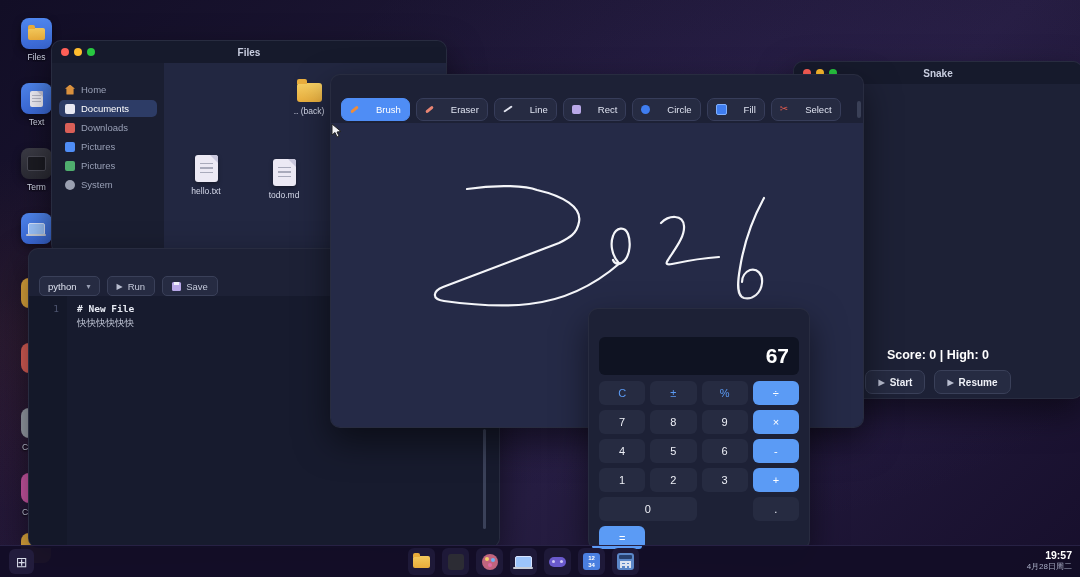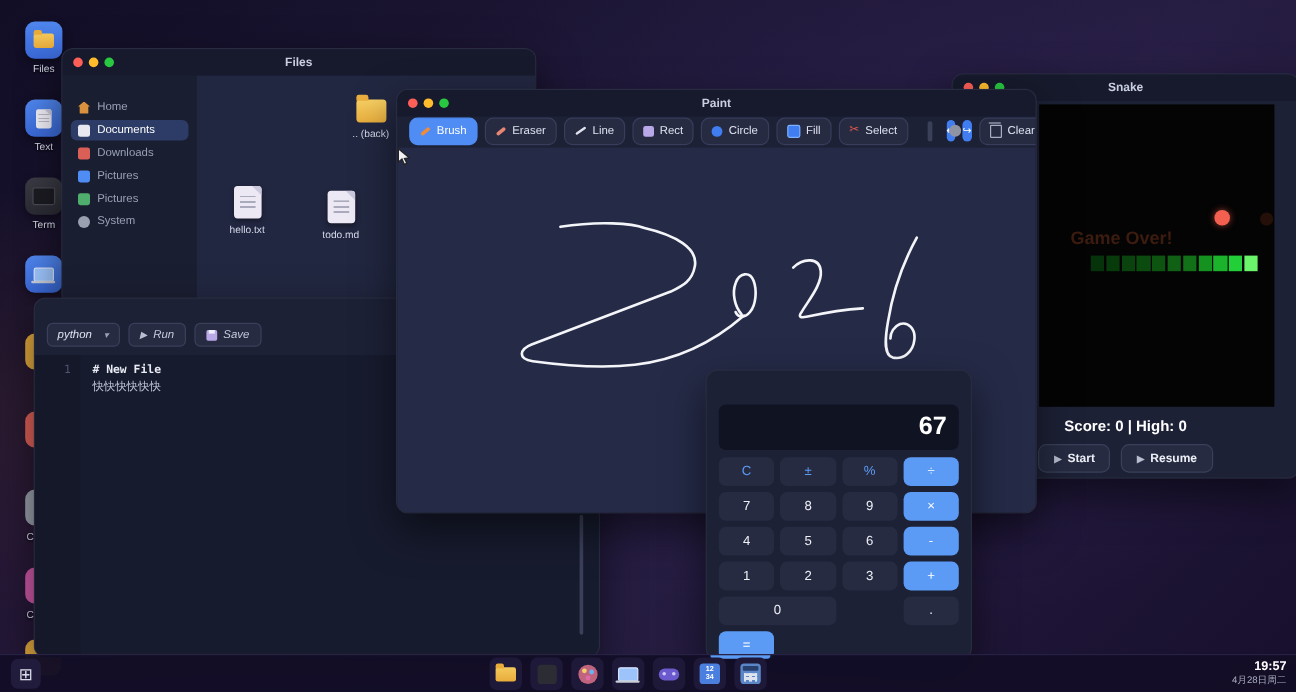--- a/index.html
+++ b/index.html
@@ -55,21 +55,21 @@
   .fentry{position:absolute;width:56px;text-align:center;}
   .fentry .big-folder{width:25px;height:19px;margin:0 auto;background:linear-gradient(180deg,#f6cf63,#eaaf3e);border-radius:3px;position:relative;}
   .fentry .big-folder::before{content:"";position:absolute;top:-4px;left:0;width:10px;height:5px;background:#eaaf3e;border-radius:2px 2px 0 0;}
   .fentry .big-doc{width:23px;height:27px;margin:0 auto;background:#ece9f4;border-radius:3px;position:relative;overflow:hidden;box-shadow:0 2px 4px rgba(0,0,0,.35);}
   .fentry .big-doc::before{content:"";position:absolute;left:5px;top:8px;width:13px;height:13px;
     background:repeating-linear-gradient(#a9aabb 0 1.5px,transparent 1.5px 4.5px);}
   .fentry .big-doc::after{content:"";position:absolute;right:0;top:0;border:4px solid #cac8dd;border-left-color:transparent;border-bottom-color:transparent;}
   .flabel{margin-top:4px;font-size:8.5px;color:#d5d9ea;}
   
   .paint-toolbar{position:absolute;top:20px;left:0;right:0;height:28px;display:flex;align-items:center;gap:6px;padding:0 10px;}
-  .tool{display:flex;align-items:center;gap:5px;height:21px;padding:0 8px;border-radius:7px;
+  .tool{display:flex;align-items:center;gap:17px;height:21px;padding:0 8px;border-radius:7px;
     background:#262b42;border:1px solid #373d5a;font-size:9.5px;color:#dfe3f0;}
   .tool.active{background:#4f8df5;border-color:#4f8df5;color:#fff;}
   .tg{display:inline-block;}
   .tg-brush{width:9px;height:3px;border-radius:2px;background:#ef8c3a;transform:rotate(-40deg);}
   .tg-eraser{width:9px;height:3px;border-radius:2px;background:#e98573;transform:rotate(-40deg);}
   .tg-line{width:10px;height:2px;border-radius:2px;background:#dfe2ee;transform:rotate(-35deg);}
   .tg-rect{width:9px;height:9px;border-radius:2px;background:#b9a8e8;}
   .tg-circle{width:9px;height:9px;border-radius:50%;background:#3f7df0;}
   .tg-fill{width:9px;height:9px;border-radius:2px;background:#3f7df0;border:1px solid #7fb0ff;}
   .tg-scissors{font-size:10px;color:#e05a4e;line-height:1;}
@@ -79,21 +79,21 @@
   .slider .thumb{position:absolute;left:8px;top:-3px;width:10px;height:10px;border-radius:50%;background:#8f94a5;}
   .mini-btn{width:18px;height:18px;border-radius:4px;background:#3f7df0;color:#fff;font-size:9px;
     display:flex;align-items:center;justify-content:center;}
   .trash{width:8px;height:9px;border:1px solid #a8adc0;border-radius:1px;position:relative;}
   .trash::before{content:"";position:absolute;left:-2px;top:-3px;width:10px;height:1.5px;background:#a8adc0;}
   .paint-canvas{position:absolute;top:48px;left:0;right:0;bottom:0;background:#252a47;}
   .paint-canvas svg{position:absolute;inset:0;}
   .paint-canvas path{fill:none;stroke:#f4f5f9;stroke-width:2.2;stroke-linecap:round;stroke-linejoin:round;}
   .cursor{position:absolute;left:186px;top:146px;}
   
-  .ed-toolbar{position:absolute;top:20px;left:0;right:0;height:27px;display:flex;align-items:flex-start;gap:7px;padding:0 10px;background:#1d2136;font-style:italic;}
+  .ed-toolbar{position:absolute;top:20px;left:0;right:0;height:27px;display:flex;align-items:flex-end;gap:7px;padding:0 10px;background:#1d2136;}
   .ed-select{display:flex;align-items:center;gap:10px;height:18px;padding:0 8px;background:#262b42;
     border:1px solid #3a4059;border-radius:5px;font-size:9.5px;color:#dde1ee;}
   .ed-btn{display:flex;align-items:center;gap:5px;height:18px;padding:0 9px;background:#262b42;
     border:1px solid #3a4059;border-radius:5px;font-size:9.5px;color:#c4c9da;}
   .chev{font-size:8px;color:#9aa0b5;}
   .playg{font-size:8px;color:#b9bed0;}
   .floppy{width:9px;height:9px;background:#b9a8e8;border-radius:1.5px;position:relative;}
   .floppy::before{content:"";position:absolute;left:2px;top:0;width:5px;height:3px;background:#efeffa;}
   .ed-area{position:absolute;top:47px;left:0;right:0;bottom:0;background:#171b2e;display:flex;
     font-family:"DejaVu Sans Mono",monospace;font-size:9.5px;}
@@ -245,38 +245,20 @@
 
   <div class="win" style="left:793px;top:61px;width:288px;height:336px;z-index:2">
     <div class="titlebar">
       <div class="lights">
         <span class="light r"></span>
         <span class="light y"></span>
         <span class="light g"></span>
       </div>
       <div class="title" style="width:288px">Snake</div>
     </div>
-    <div class="snake-canvas">
-      <div class="gameover">Game Over!</div>
-      <div class="snake-body">
-          <div class="seg" style="background: rgb(7, 51, 10);"></div>
-          <div class="seg" style="background: rgb(8, 59, 12);"></div>
-          <div class="seg" style="background: rgb(10, 67, 13);"></div>
-          <div class="seg" style="background: rgb(12, 75, 15);"></div>
-          <div class="seg" style="background: rgb(14, 84, 17);"></div>
-          <div class="seg" style="background: rgb(16, 96, 22);"></div>
-          <div class="seg" style="background: rgb(18, 112, 24);"></div>
-          <div class="seg" style="background: rgb(21, 145, 31);"></div>
-          <div class="seg" style="background: rgb(27, 179, 43);"></div>
-          <div class="seg" style="background: rgb(35, 207, 56);"></div>
-          <div class="seg" style="background: rgb(107, 245, 107);"></div>
-        </div>
-      <div class="food"></div>
-      <div class="food dim"></div>
-    </div>
     <div class="snake-score">Score: 0 | High: 0</div>
     <div class="snake-btns">
       <div class="snake-btn">
         <span class="playg">▶</span>
         <span>Start</span>
       </div>
       <div class="snake-btn">
         <span class="playg">▶</span>
         <span>Resume</span>
       </div>
@@ -304,28 +286,20 @@
       </div>
       <div class="codecol">
         <div class="codeline"># New File</div>
         <div class="imeline">快快快快快快</div>
       </div>
     </div>
     <div class="ed-scroll"></div>
   </div>
 
   <div class="win" style="left:330px;top:74px;width:532px;height:352px;z-index:4">
-    <div class="titlebar">
-      <div class="lights">
-        <span class="light r"></span>
-        <span class="light y"></span>
-        <span class="light g"></span>
-      </div>
-      <div class="title">Paint</div>
-    </div>
     <div class="paint-toolbar">
       <div class="tool active">
         <span class="tg tg-brush"></span>
         <span>Brush</span>
       </div>
       <div class="tool">
         <span class="tg tg-eraser"></span>
         <span>Eraser</span>
       </div>
       <div class="tool">

